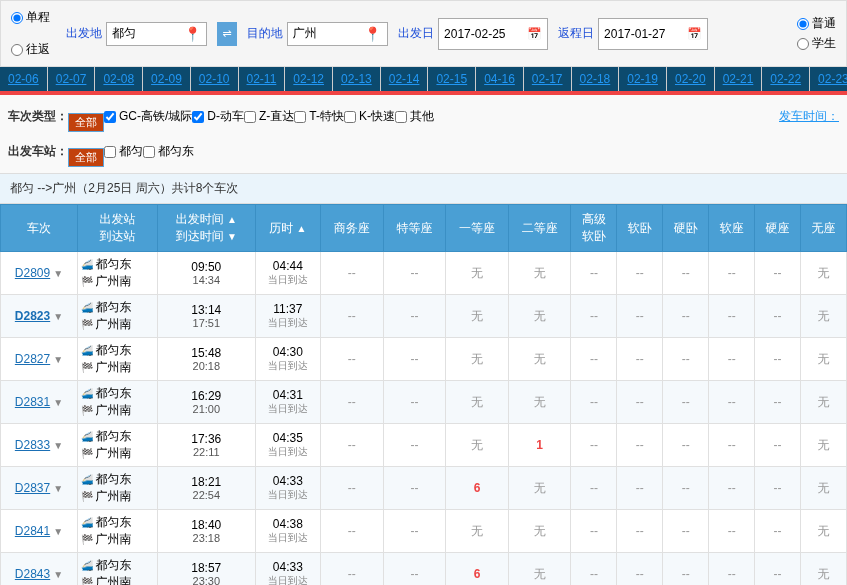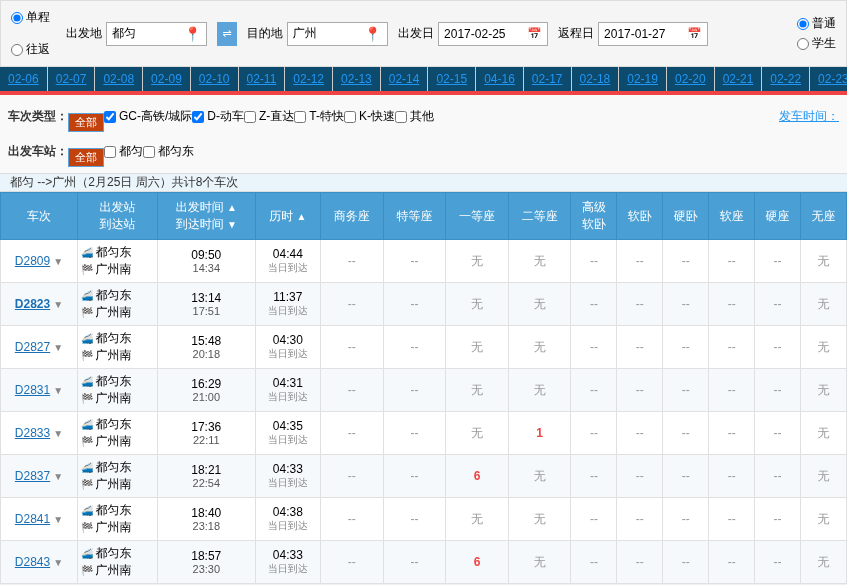--- a/index.html
+++ b/index.html
@@ -10,21 +10,21 @@
       border: 1px solid #ddd;
       padding: 8px 10px;
       display: flex;
       align-items: center;
       gap: 10px;
     }
     .radio-group { display: flex; flex-direction: column; gap: 15px; margin-right: 6px; }
     .radio-item { display: flex; align-items: center; gap: 3px; white-space: nowrap; }
     .radio-item input[type=radio] { width: 12px; height: 12px; }
     .input-group { display: flex; align-items: center; gap: 4px; }
-    .input-label { color: #000000; white-space: nowrap; }
+    .input-label { color: #1d4ed8; white-space: nowrap; }
     .input-field {
       border: 1px solid #aaa;
       background: white;
       padding: 3px 5px;
       height: 24px;
       display: flex;
       align-items: center;
       position: relative;
     }
     .input-field input {
@@ -40,21 +40,21 @@
       border: none;
       padding: 2px 5px;
       cursor: pointer;
       font-size: 11px;
       height: 24px;
     }
     .date-field {
       border: 1px solid #aaa;
       background: white;
       padding: 3px 5px;
-      height: 24px;
+      height: 32px;
       display: flex;
       align-items: center;
       gap: 3px;
     }
     .date-field input { border: none; outline: none; font-size: 12px; width: 80px; }
     .cal-icon { color: #888; font-size: 12px; }
     .type-radio-group { display: flex; flex-direction: column; gap: 3px; margin-left: auto; }
 
     .date-tabs {
       background: #0c4a6e;
@@ -91,21 +91,21 @@
     }
     .all-btn.active {
       background: #c2410c;
       color: white;
       margin-top: 12px;
     }
     .depart-time { margin-left: auto; color: #2196F3; text-decoration: underline; cursor: pointer; }
 
     .route-title {
       background: #eaf4fb;
-      padding: 0 10px;
+      padding: 6px 10px;
       color: #333;
       font-size: 13px;
       border-bottom: 1px solid #ddd;
     }
 
     .train-table {
       width: 100%;
       border-collapse: collapse;
       background: white;
     }

